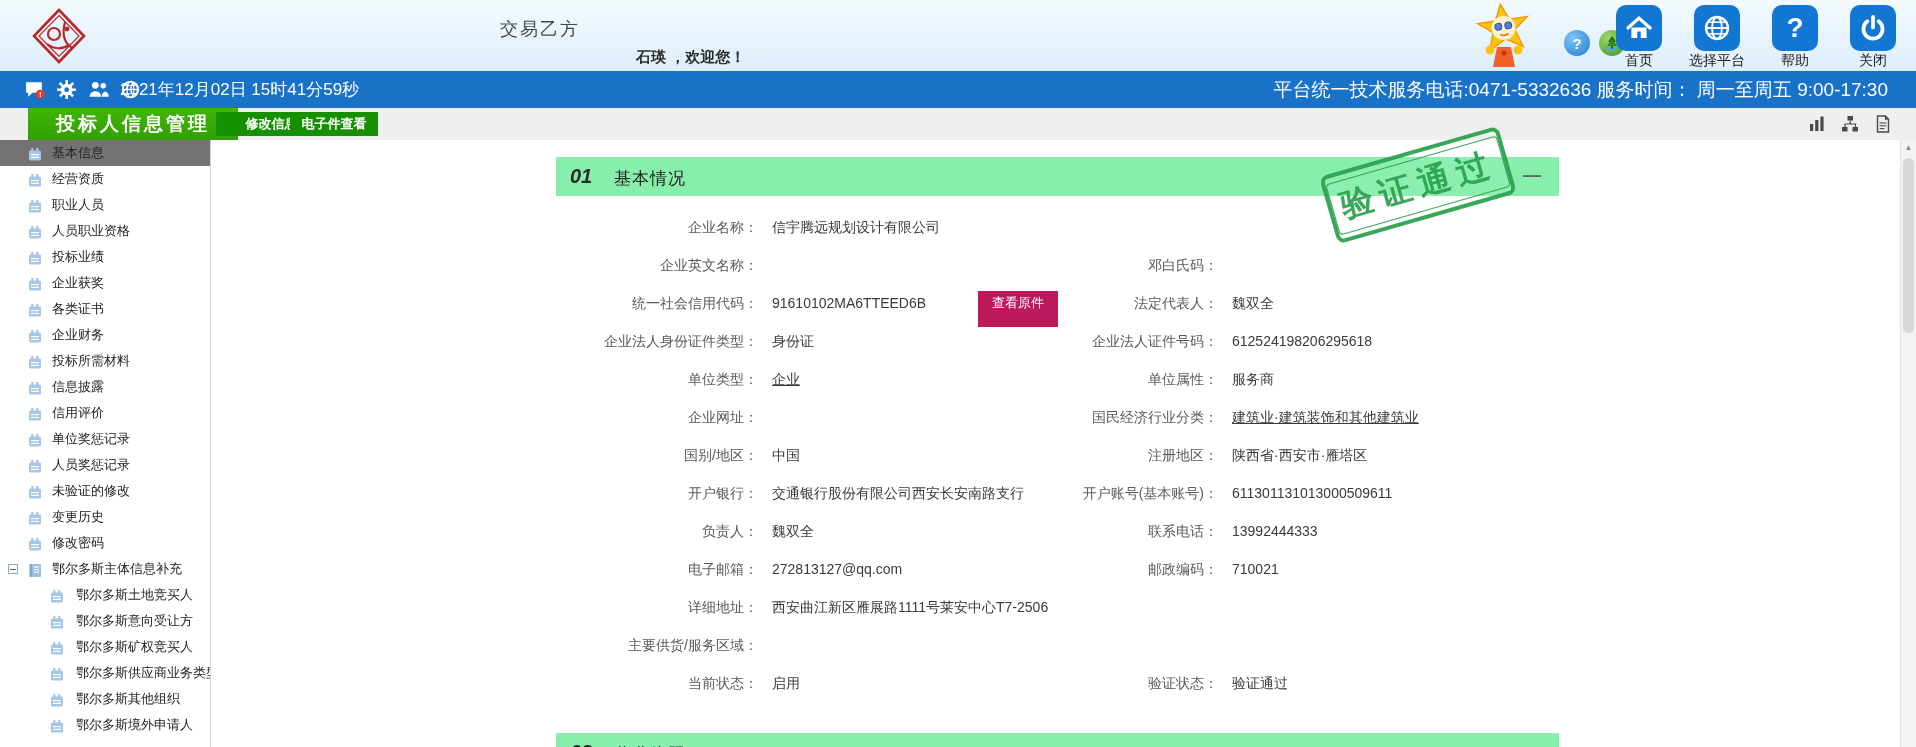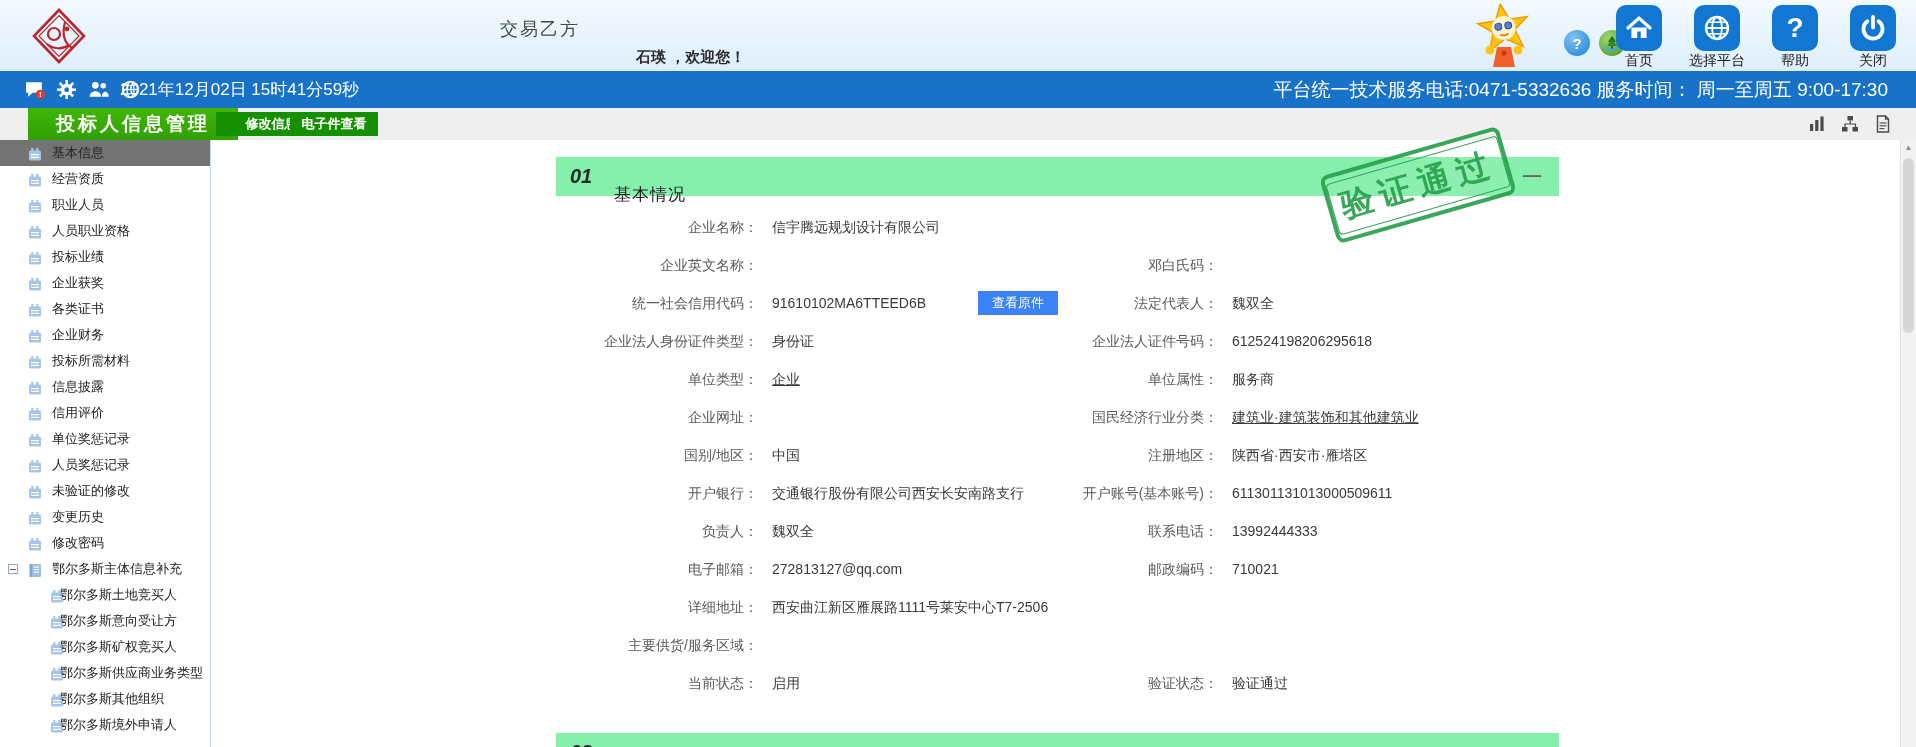--- a/index.html
+++ b/index.html
@@ -39,37 +39,37 @@
   .tb-right{position:absolute;right:24px;top:7px;display:flex;gap:15px;}
   .tb-right .t-ico{cursor:pointer;}
   
   .sidebar{position:absolute;left:0;top:140px;width:210px;height:607px;background:#fff;
       border-right:1px solid #c9d9e8;overflow:hidden;}
   .side-item{position:relative;height:26px;line-height:26px;font-size:13px;color:#222;cursor:pointer;white-space:nowrap;}
   .side-item.sel{background:#737373;}
   .side-item .ni{position:absolute;left:28px;top:5px;}
   .side-item .nt{position:absolute;left:52px;}
   .side-item.child .ni{left:50px;}
-  .side-item.child .nt{left:60px;}
+  .side-item.child .nt{left:76px;}
   .expander{position:absolute;left:8px;top:8px;width:10px;height:10px;border:1px solid #92a8bc;background:#fff;box-sizing:border-box;}
   .expander::after{content:"";position:absolute;left:1px;top:3.5px;width:6px;height:1px;background:#4d6a82;}
   
   .section-bar{position:absolute;left:556px;width:1003px;height:39px;background:#86efac;}
   .sec-num{position:absolute;left:14px;top:8px;font-size:20px;font-style:italic;font-weight:600;color:#2b2b2b;}
-  .sec-title{position:absolute;left:58px;top:26px;font-size:17px;font-weight:500;color:#222;letter-spacing:1px;}
+  .sec-title{position:absolute;left:58px;top:10px;font-size:17px;font-weight:500;color:#222;letter-spacing:1px;}
   .sec-collapse{position:absolute;right:18px;top:8px;font-size:18px;color:#666;font-weight:bold;cursor:pointer;}
   .form-row{position:absolute;height:20px;font-size:14px;}
   .f-label{position:absolute;top:0;height:20px;line-height:20px;color:#5a5a5a;text-align:right;}
   .f-value{position:absolute;top:0;height:20px;line-height:20px;color:#3a3a3a;white-space:nowrap;}
   .f-label.l{left:556px;width:202px;}
   .f-value.l{left:772px;}
   .f-label.r{left:1000px;width:218px;}
   .f-value.r{left:1232px;}
   .f-link{text-decoration:underline;cursor:pointer;}
-  .view-btn{position:absolute;left:978px;top:-2px;width:80px;height:24px;background:#3b82f6;color:#fff;
+  .view-btn{position:absolute;left:978px;top:-2px;width:80px;height:36px;background:#be185d;color:#fff;
       font-size:13px;text-align:center;line-height:23px;cursor:pointer;}
   .stamp{position:absolute;left:1325px;top:150px;width:178px;height:62px;border:4px solid #2ba14e;border-radius:8px;
       transform:rotate(-16deg);display:flex;align-items:center;justify-content:center;opacity:.93;background:rgba(255,255,255,.06);}
   .stamp-inner{border:1px solid #2ba14e;border-radius:4px;padding:3px 8px;}
   .stamp-text{font-size:33px;font-weight:bold;color:#2ba14e;letter-spacing:7px;font-family:"Liberation Serif","DejaVu Serif",serif;}
   
   .scrollbar{position:absolute;right:0;top:140px;width:15px;height:607px;background:#f2f2f2;border-left:1px solid #e2e2e2;}
   .scroll-up{position:absolute;top:0;left:0;width:15px;height:16px;color:#8a8a8a;font-size:8px;text-align:center;line-height:16px;cursor:pointer;}
   .scroll-thumb{position:absolute;top:18px;left:2px;width:11px;height:175px;background:#d7d7d7;border-radius:6px;cursor:pointer;}
 </style>

